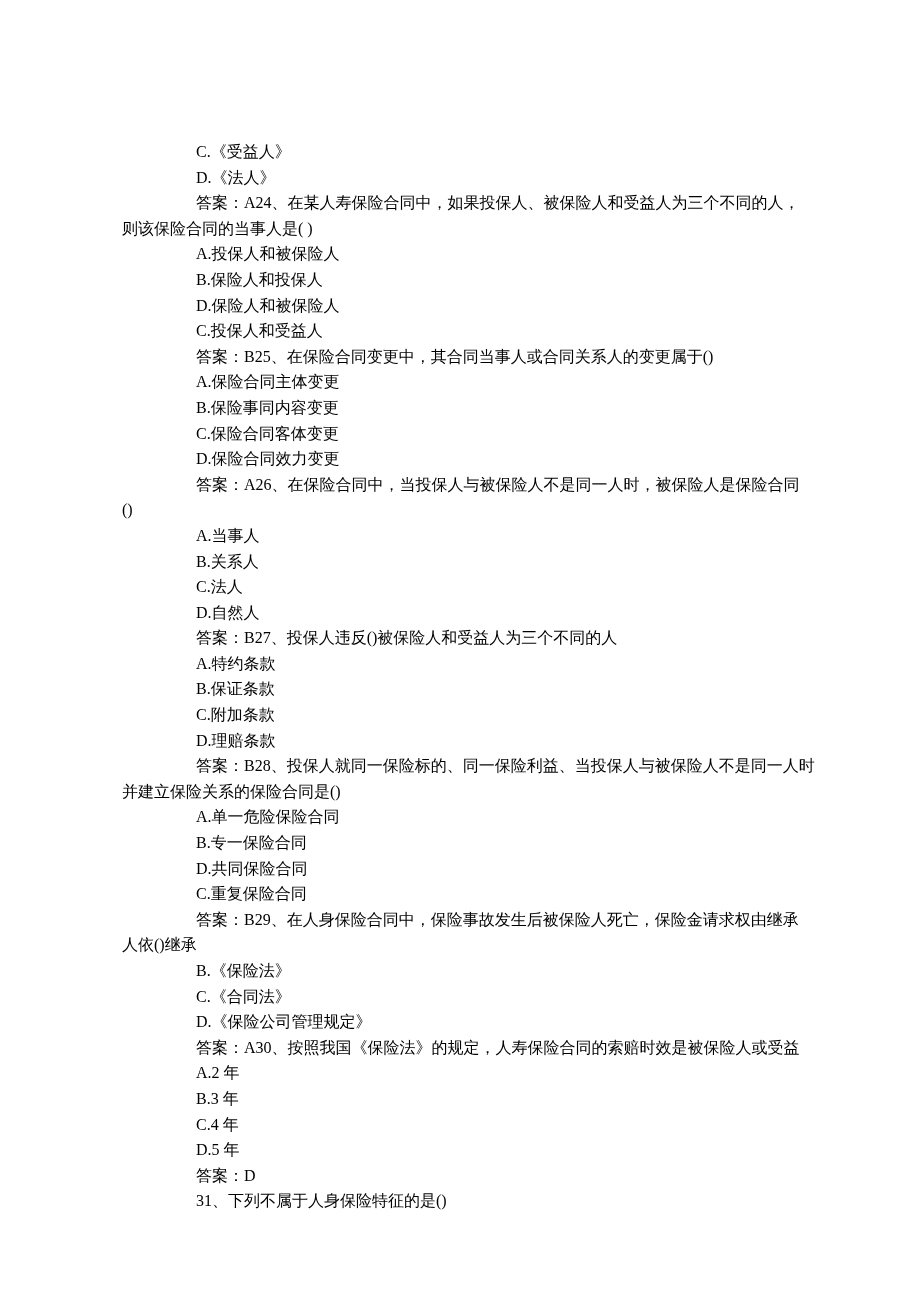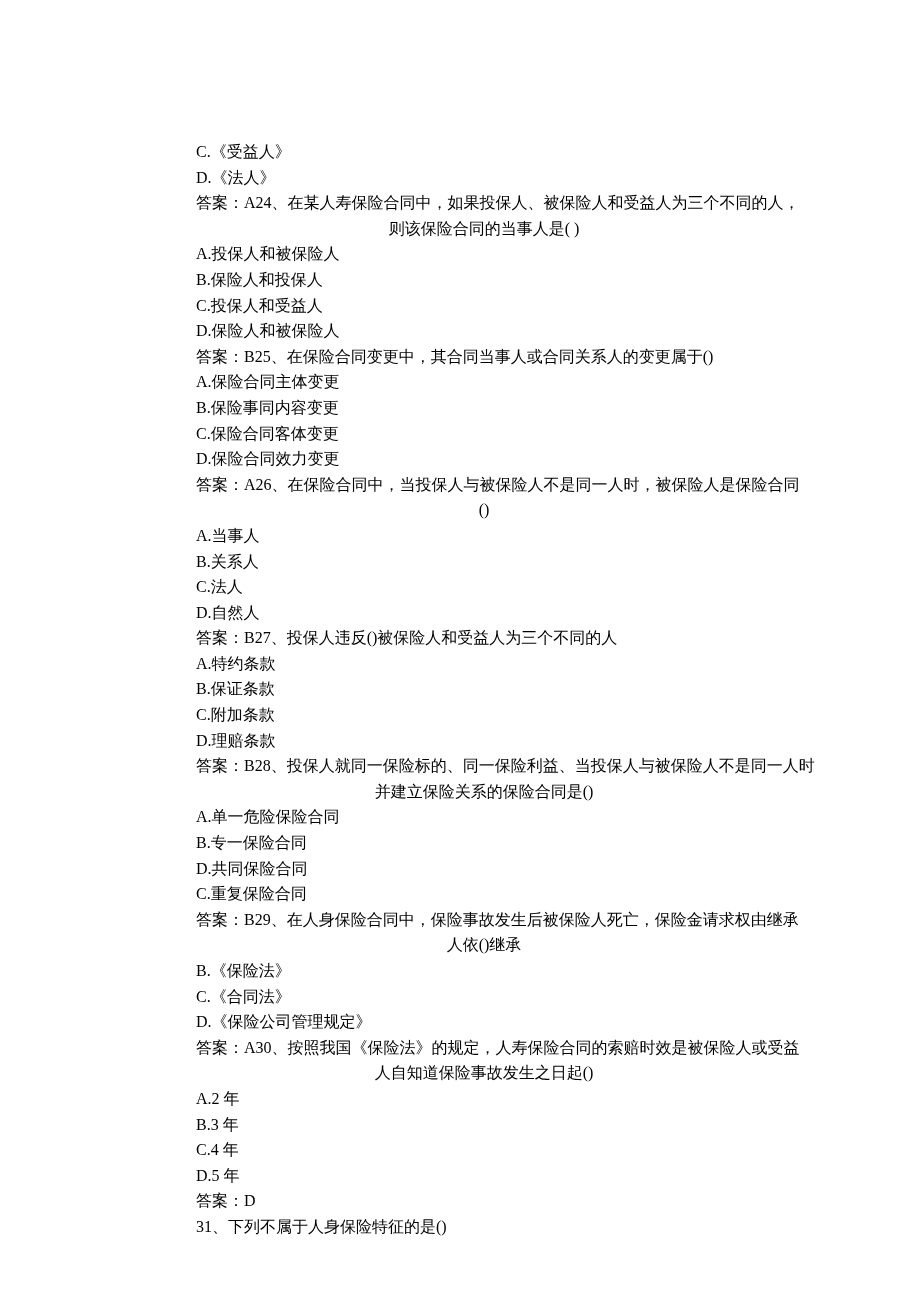--- a/index.html
+++ b/index.html
@@ -22,36 +22,35 @@
     }
     .line {
       display: block;
       margin: 0;
     }
     .indent {
       padding-left: 74px;
     }
     .no-indent {
       padding-left: 0;
-      text-align: center;
     }
   </style>
 </head>
 <body>
 
 <div class="page">
   <div id="lines-container">
       <span class="line indent">C.《受益人》</span>
       <span class="line indent">D.《法人》</span>
       <span class="line indent">答案：A24、在某人寿保险合同中，如果投保人、被保险人和受益人为三个不同的人，</span>
       <span class="line no-indent">则该保险合同的当事人是( )</span>
       <span class="line indent">A.投保人和被保险人</span>
       <span class="line indent">B.保险人和投保人</span>
+      <span class="line indent">D.保险人和被保险人</span>
       <span class="line indent">C.投保人和受益人</span>
-      <span class="line indent">D.保险人和被保险人</span>
       <span class="line indent">答案：B25、在保险合同变更中，其合同当事人或合同关系人的变更属于()</span>
       <span class="line indent">A.保险合同主体变更</span>
       <span class="line indent">B.保险事同内容变更</span>
       <span class="line indent">C.保险合同客体变更</span>
       <span class="line indent">D.保险合同效力变更</span>
       <span class="line indent">答案：A26、在保险合同中，当投保人与被保险人不是同一人时，被保险人是保险合同</span>
       <span class="line no-indent">()</span>
       <span class="line indent">A.当事人</span>
       <span class="line indent">B.关系人</span>
       <span class="line indent">C.法人</span>
@@ -66,21 +65,20 @@
       <span class="line indent">A.单一危险保险合同</span>
       <span class="line indent">B.专一保险合同</span>
       <span class="line indent">D.共同保险合同</span>
       <span class="line indent">C.重复保险合同</span>
       <span class="line indent">答案：B29、在人身保险合同中，保险事故发生后被保险人死亡，保险金请求权由继承</span>
       <span class="line no-indent">人依()继承</span>
       <span class="line indent">B.《保险法》</span>
       <span class="line indent">C.《合同法》</span>
       <span class="line indent">D.《保险公司管理规定》</span>
       <span class="line indent">答案：A30、按照我国《保险法》的规定，人寿保险合同的索赔时效是被保险人或受益</span>
-      <span class="line no-indent">人自知道保险事故发生之日起()</span>
       <span class="line indent">A.2 年</span>
       <span class="line indent">B.3 年</span>
       <span class="line indent">C.4 年</span>
       <span class="line indent">D.5 年</span>
       <span class="line indent">答案：D</span>
       <span class="line indent">31、下列不属于人身保险特征的是()</span>
     </div>
 </div>
 
 </body></html>

